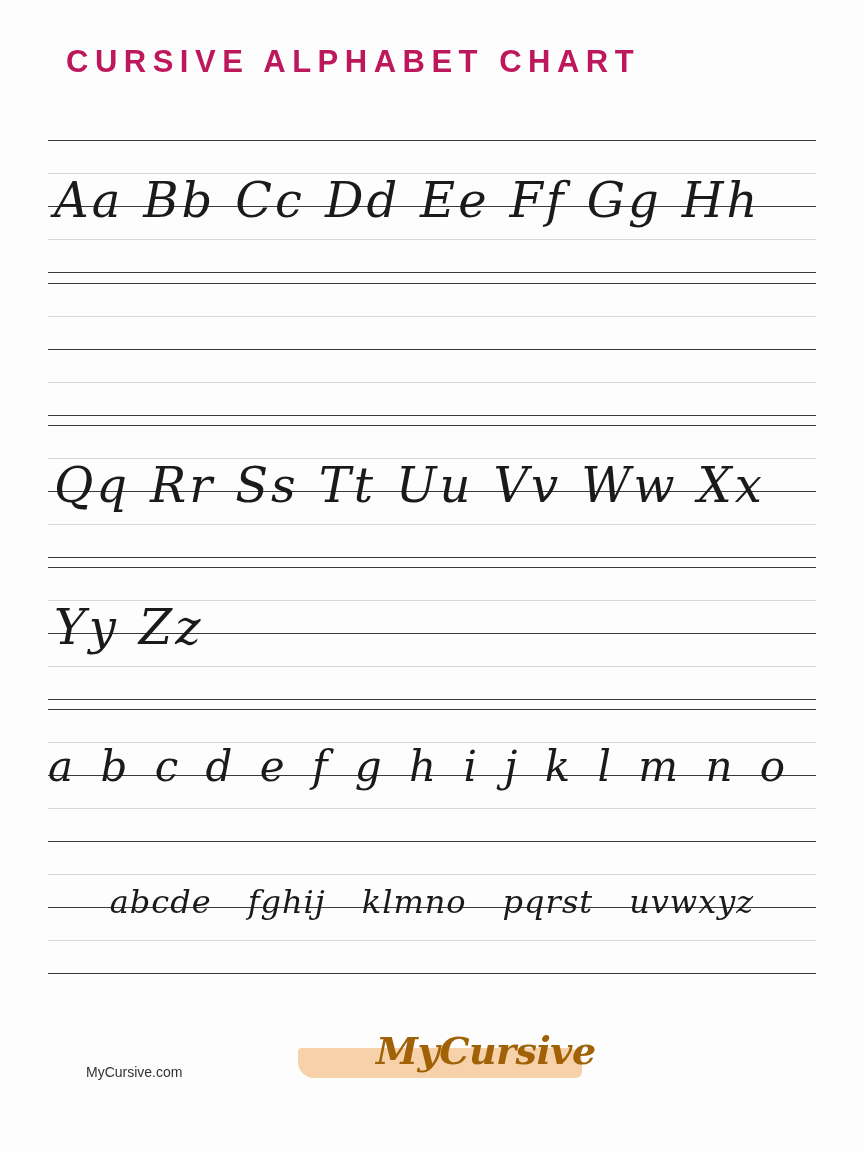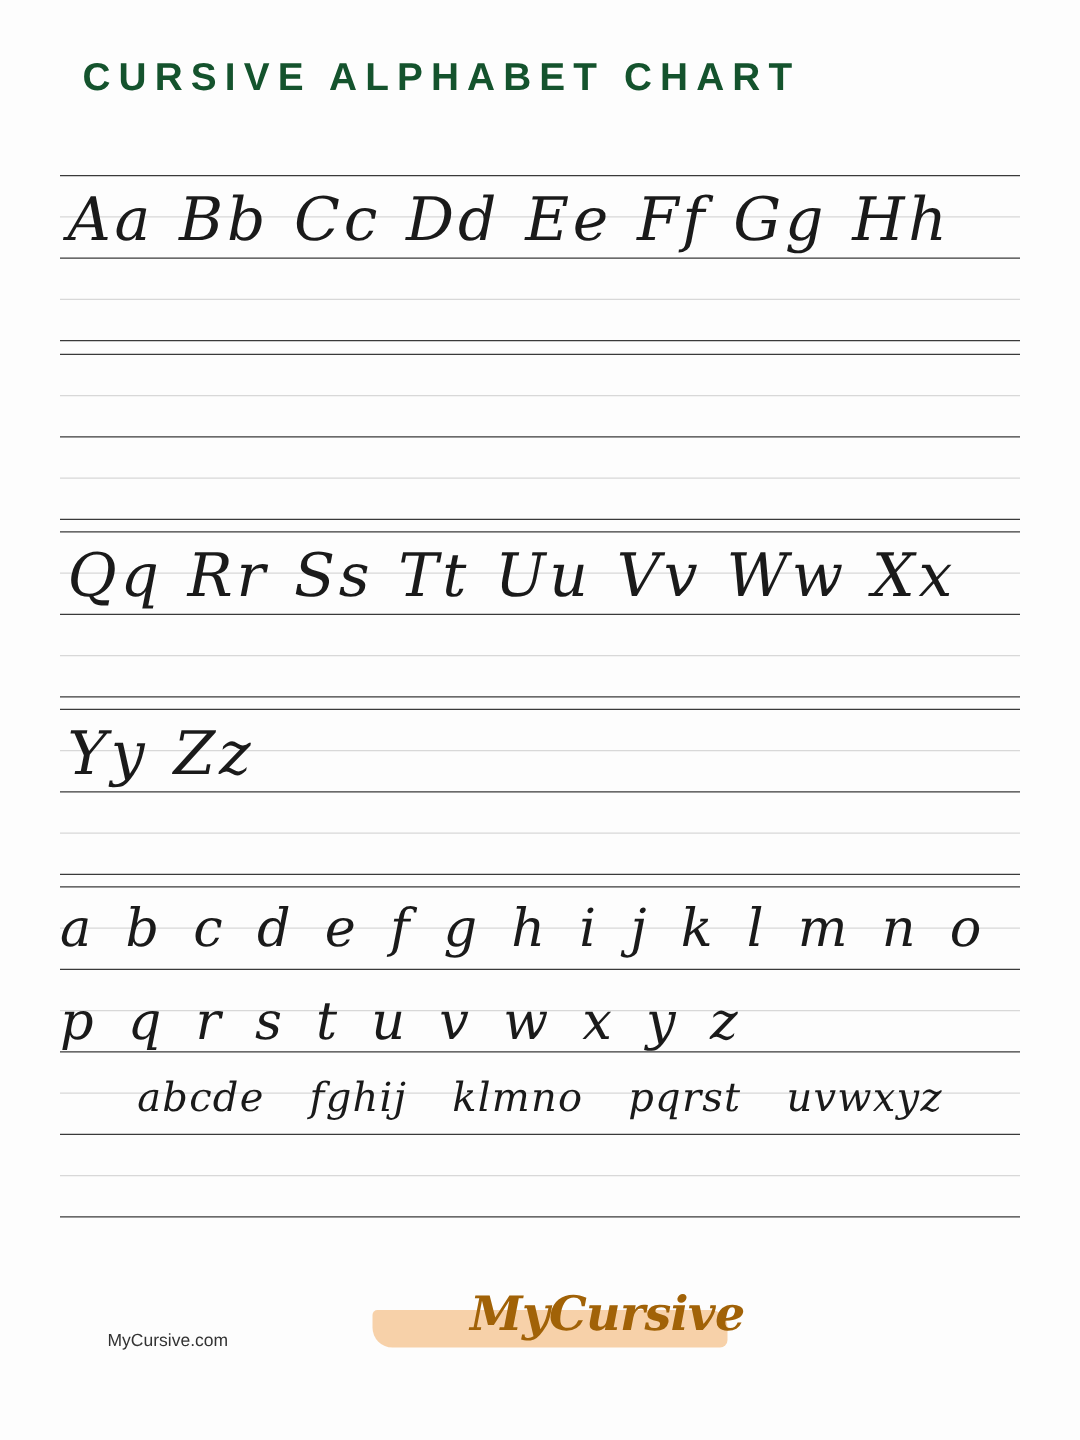--- a/index.html
+++ b/index.html
@@ -22,21 +22,21 @@
     background: #fdfdfd;
   }
 
   .title {
     position: absolute;
     top: 44px;
     left: 66px;
     font-size: 31px;
     font-weight: bold;
     letter-spacing: 6.5px;
-    color: #14532d;
+    color: #be185d;
     font-family: "Liberation Sans", sans-serif;
   }
 
   
   .ruled-block {
     position: absolute;
     left: 48px;
     width: 768px;
   }
 
@@ -57,20 +57,21 @@
   
   .cursive-row {
     position: absolute;
     left: 48px;
     width: 768px;
     font-family: "DejaVu Serif", serif;
     font-style: italic;
     color: #1a1a1a;
     white-space: nowrap;
     line-height: 1;
+    margin-top: 24px;
   }
 
   .caps-row {
     font-size: 48px;
     letter-spacing: 3px;
     padding-left: 6px;
   }
   .caps-row span.pair {
     display: inline-block;
     margin-right: 20px;
@@ -191,21 +192,20 @@
     <div class="rule faint" style="top:99px;"></div>
     <div class="rule solid" style="top:132px;"></div>
     <div class="rule faint" style="top:165px;"></div>
     <div class="rule solid" style="top:198px;"></div>
     <div class="rule faint" style="top:231px;"></div>
     <div class="rule solid" style="top:264px;"></div>
   </div>
 
   <div class="cursive-row lower-row" style="top:722px;">a b c d e f g h i j k l m n o</div>
 
-  <div class="cursive-row lower-row" style="top:796px;">p q r s t u v w x y z</div>
 
   <div class="cursive-row group-row" style="top:862px;">
     <span class="grp">abcde</span><span class="grp">fghij</span><span class="grp">klmno</span><span class="grp">pqrst</span><span class="grp">uvwxyz</span>
   </div>
 
   <div class="footer-site">MyCursive.com</div>
 
   <div class="brand-wrap">
     <div class="brand-swash"></div>
     <div class="brand-text">MyCursive</div>

